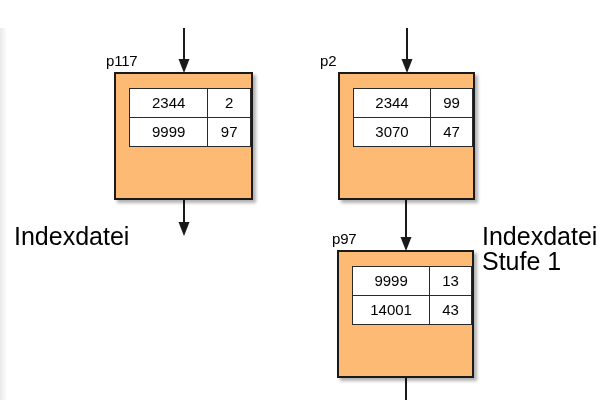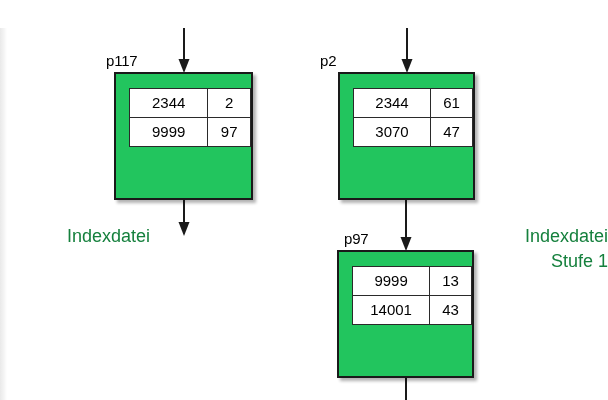--- a/index.html
+++ b/index.html
@@ -28,39 +28,39 @@
     left: 0; top: 0;
     width: 7px;
     height: 400px;
     background: linear-gradient(to right, #e9e9e9 0%, #f4f4f4 55%, #ffffff 100%);
   }
 
   
   .page-box {
     position: absolute;
     box-sizing: border-box;
-    background: #22c55e;
+    background: #fdba74;
     border: 2px solid #1a1a1a;
     box-shadow: 3px 3px 3px rgba(0,0,0,0.30);
   }
   #box-p117 { left: 114px; top: 44px;  width: 139px; height: 128px; }
   #box-p2   { left: 338px; top: 44px;  width: 137px; height: 128px; }
   #box-p97  { left: 337px; top: 222px; width: 137px; height: 128px; }
 
   
   .page-label {
     position: absolute;
     font-size: 15px;
     color: #000000;
     letter-spacing: -0.2px;
     white-space: nowrap;
   }
   #label-p117 { left: 106px; top: 24px; }
   #label-p2   { left: 320px; top: 24px; }
-  #label-p97  { left: 344px; top: 202px; }
+  #label-p97  { left: 332px; top: 202px; }
 
   
   .entry-table {
     position: absolute;
     border-collapse: collapse;
     table-layout: fixed;
     background: #ffffff;
   }
   .entry-table td {
     border: 1px solid #2a2a2a;
@@ -88,24 +88,24 @@
     stroke: #1a1a1a;
     stroke-width: 2;
   }
   .arrow polygon {
     fill: #1a1a1a;
   }
 
   
   .caption {
     position: absolute;
-    text-align: right;
-    font-size: 18px;
+    text-align: left;
+    font-size: 25px;
     line-height: 25px;
-    color: #15803d;
+    color: #000000;
     white-space: nowrap;
   }
   #caption-left  { left: 14px;  top: 196px; width: 136px; }
   #caption-right { left: 482px; top: 196px; width: 126px; }
 </style>
 </head>
 <body>
 
 <div id="canvas">
 
@@ -151,21 +151,21 @@
       </tbody>
     </table>
   </div>
 
   <div class="page-label" id="label-p2">p2</div>
   <div class="page-box" id="box-p2">
     <table class="entry-table" id="table-p2">
       <tbody>
         <tr>
           <td class="key">2344</td>
-          <td class="ptr">61</td>
+          <td class="ptr">99</td>
         </tr>
         <tr>
           <td class="key">3070</td>
           <td class="ptr">47</td>
         </tr>
       </tbody>
     </table>
   </div>
 
   <div class="page-label" id="label-p97">p97</div>

